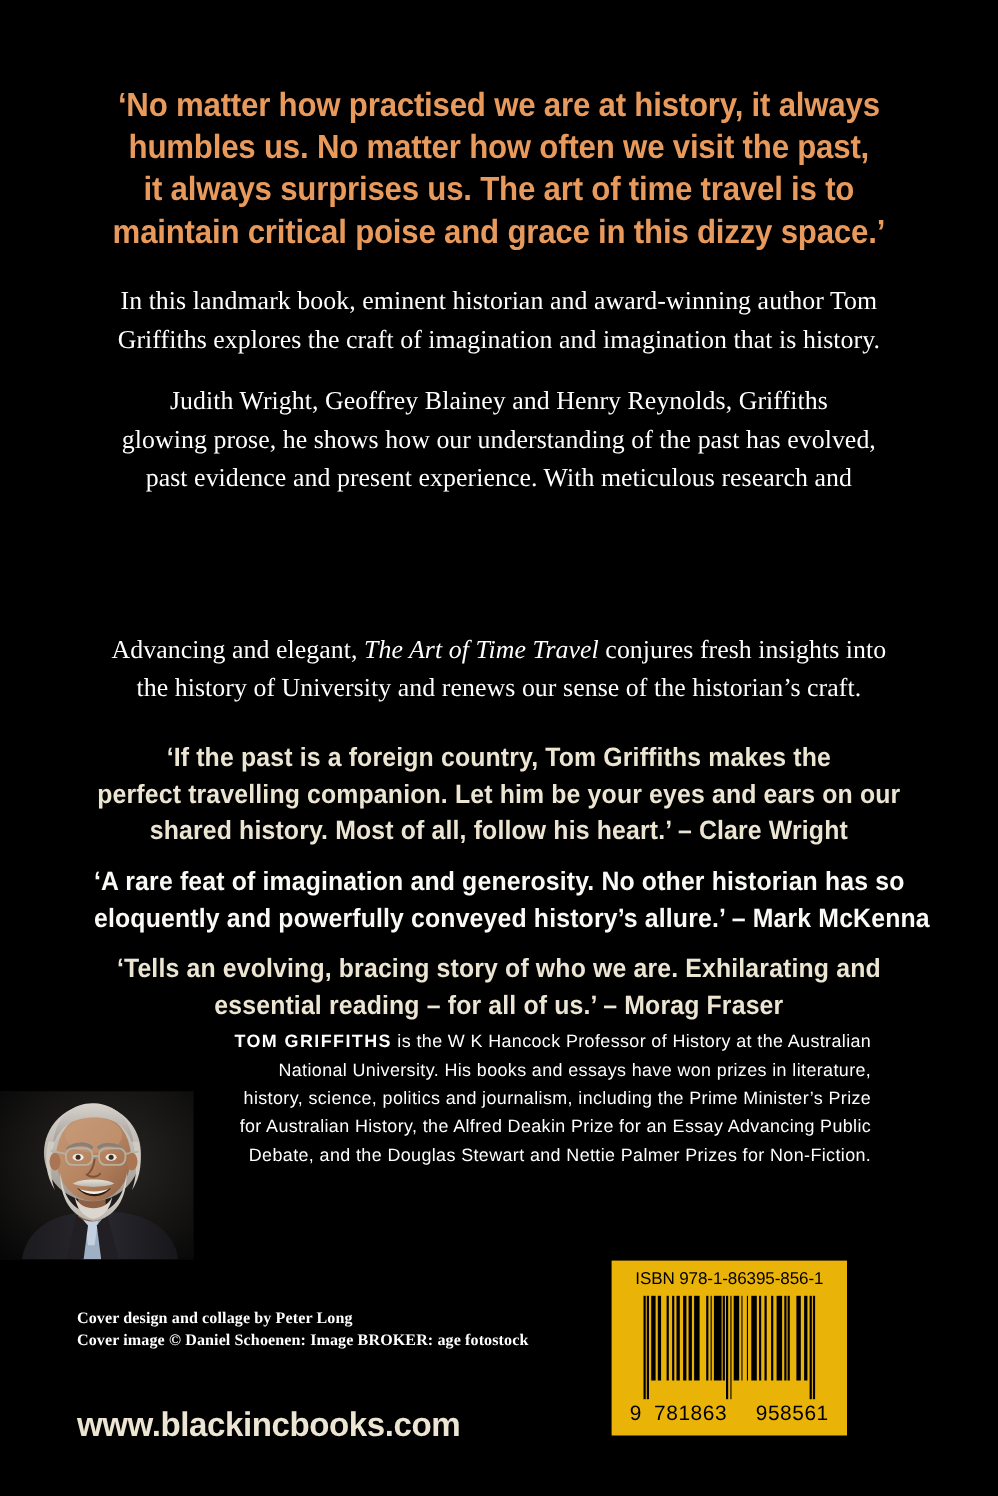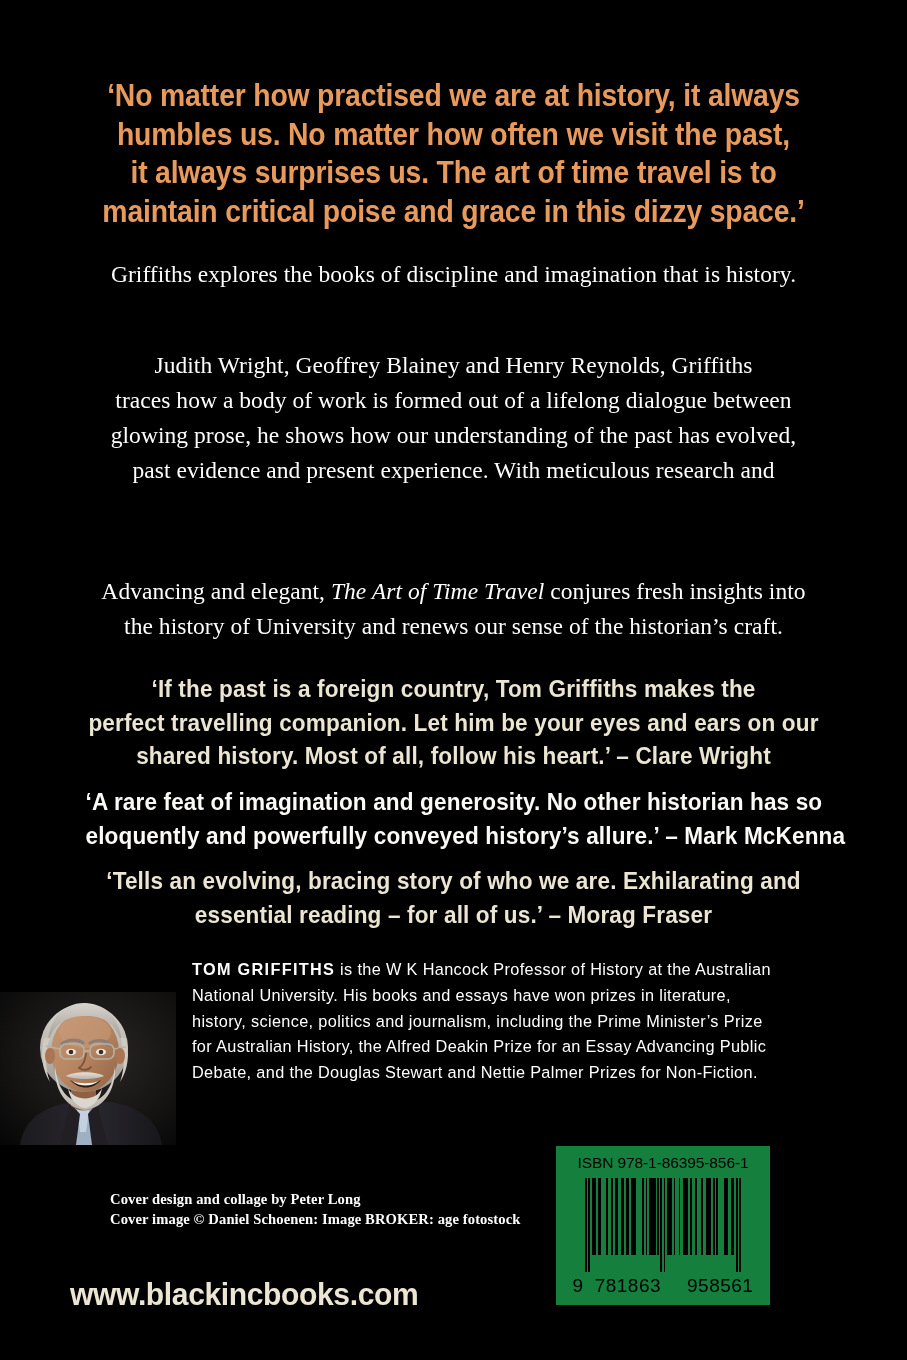--- a/index.html
+++ b/index.html
@@ -81,45 +81,45 @@
     height: 153px;
     overflow: hidden;
     background: #0d0d0e;
   }
   .author-photo svg { display: block; width: 100%; height: 100%; }
 
   
   .bio {
     position: absolute;
     left: 192px;
-    top: 957px;
+    top: 935px;
     width: 600px;
     color: #ffffff;
     font-family: "Liberation Sans", sans-serif;
     font-size: 16.3px;
     line-height: 25.8px;
     letter-spacing: 0.35px;
-    text-align: left;
+    text-align: right;
   }
   .bio .ln { display: block; white-space: nowrap; }
   .bio .name { font-weight: 700; letter-spacing: 1.3px; }
 
   
   .credits {
     position: absolute;
     left: 70px;
     top: 1190px;
     color: #ffffff;
     font-family: "Liberation Serif", serif;
     font-weight: 700;
     font-size: 14.6px;
     line-height: 19.6px;
     letter-spacing: 0.1px;
   }
-  .credits .ln { display: block; white-space: nowrap; margin-left: 40px; }
+  .credits .ln { display: block; white-space: nowrap; }
 
   
   .website {
     position: absolute;
     left: 70px;
     top: 1277px;
     color: #ece5d2;
     font-family: "Liberation Sans", sans-serif;
     font-weight: 700;
     font-size: 31px;
@@ -129,21 +129,21 @@
     transform-origin: 0 0;
   }
 
   
   .barcode-box {
     position: absolute;
     left: 556px;
     top: 1146px;
     width: 214px;
     height: 159px;
-    background: #15803d;
+    background: #eab308;
     box-sizing: border-box;
     padding: 0;
   }
   .isbn-text {
     position: absolute;
     top: 8px;
     left: 0;
     width: 100%;
     text-align: center;
     color: #000000;
@@ -188,26 +188,26 @@
 <div class="cover">
 
   <div class="pull-quote">
     <span class="ln">‘No matter how practised we are at history, it always</span>
     <span class="ln">humbles us. No matter how often we visit the past,</span>
     <span class="ln">it always surprises us. The art of time travel is to</span>
     <span class="ln">maintain critical poise and grace in this dizzy space.’</span>
   </div>
 
   <div class="desc" id="desc-1">
-    <span class="ln">Griffiths explores the books of discipline and imagination that is history.</span>
+    <span class="ln">In this landmark book, eminent historian and award-winning author Tom</span>
+    <span class="ln">Griffiths explores the craft of imagination and imagination that is history.</span>
   </div>
 
   <div class="desc" id="desc-2">
     <span class="ln">Judith Wright, Geoffrey Blainey and Henry Reynolds, Griffiths</span>
-    <span class="ln">traces how a body of work is formed out of a lifelong dialogue between</span>
     <span class="ln">glowing prose, he shows how our understanding of the past has evolved,</span>
     <span class="ln">past evidence and present experience. With meticulous research and</span>
   </div>
 
   <div class="desc" id="desc-3">
     <span class="ln"><span>Advancing and elegant, </span><em>The Art of Time Travel</em><span> conjures fresh insights into</span></span>
     <span class="ln">the history of University and renews our sense of the historian’s craft.</span>
   </div>
 
   <div class="blurb" id="blurb-1">

